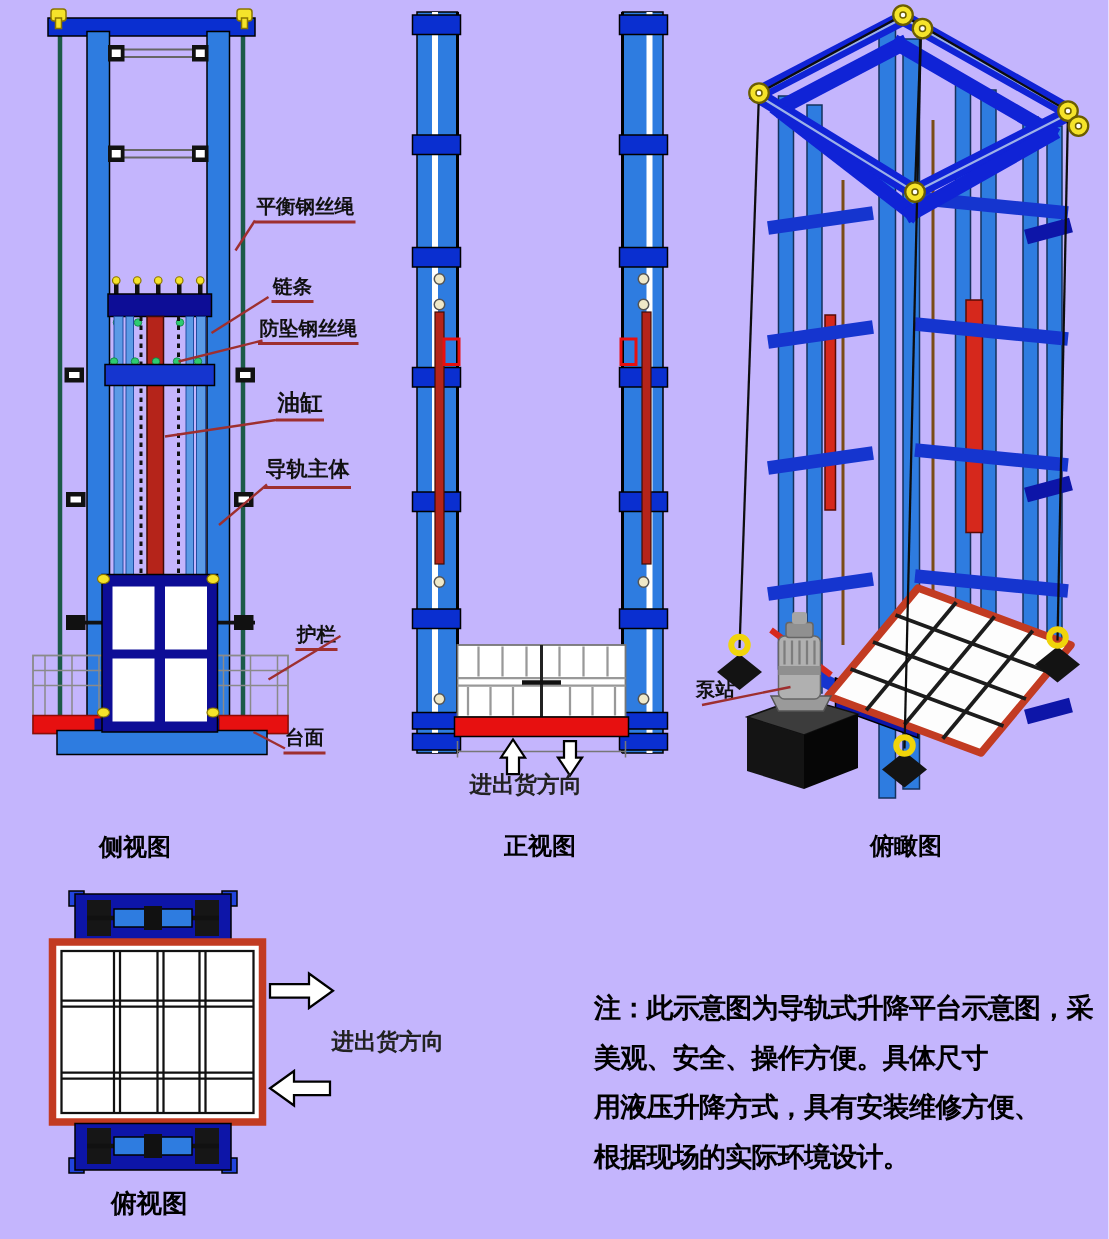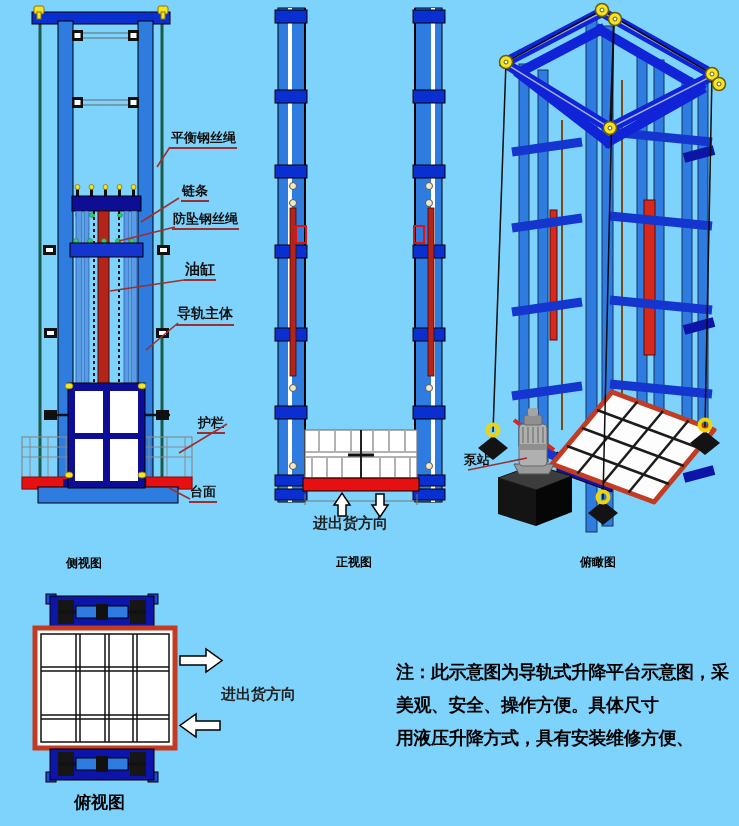--- a/index.html
+++ b/index.html
@@ -1,21 +1,21 @@
 <!DOCTYPE html>
 <html><head>
 <meta charset="utf-8">
 <style>
   html,body{margin:0;padding:0;background:#fff;}
-  #page{position:relative;width:739px;height:826px;background:#7dd3fc;overflow:hidden;
+  #page{position:relative;width:739px;height:826px;background:#c4b5fd;overflow:hidden;
         font-family:"Liberation Sans","DejaVu Sans",sans-serif;color:#000;}
   svg{position:absolute;display:block;}
   .ann{position:absolute;font-size:13px;font-weight:bold;color:#111;white-space:nowrap;
        border-bottom:2px solid #9e2f2f;padding:0 1px 2px;line-height:14px;}
-  .caption{position:absolute;font-size:12px;font-weight:bold;color:#000;white-space:nowrap;}
+  .caption{position:absolute;font-size:16px;font-weight:bold;color:#000;white-space:nowrap;}
   .dirlabel{position:absolute;font-size:15px;font-weight:bold;color:#222;white-space:nowrap;}
   .note{position:absolute;left:364px;top:656px;width:372px;}
   .note div{font-size:18px;font-weight:bold;line-height:33px;letter-spacing:-0.5px;white-space:nowrap;color:#000;margin-left:32px;}
   #leaders{left:0;top:0;pointer-events:none;z-index:50;}
 </style>
 </head>
 <body>
 
 <div id="page">
 
@@ -394,15 +394,16 @@
   <div class="caption" style="left:580px;top:554px;">俯瞰图</div>
   <div class="caption" style="left:74px;top:791px;font-size:17px;">俯视图</div>
 
   <div class="dirlabel" style="left:313px;top:514px;">进出货方向</div>
   <div class="dirlabel" style="left:221px;top:685px;">进出货方向</div>
 
   <div class="note">
     <div>注：此示意图为导轨式升降平台示意图，采</div>
     <div>美观、安全、操作方便。具体尺寸</div>
     <div>用液压升降方式，具有安装维修方便、</div>
+    <div>根据现场的实际环境设计。</div>
   </div>
 
 </div>
 
 </body></html>

